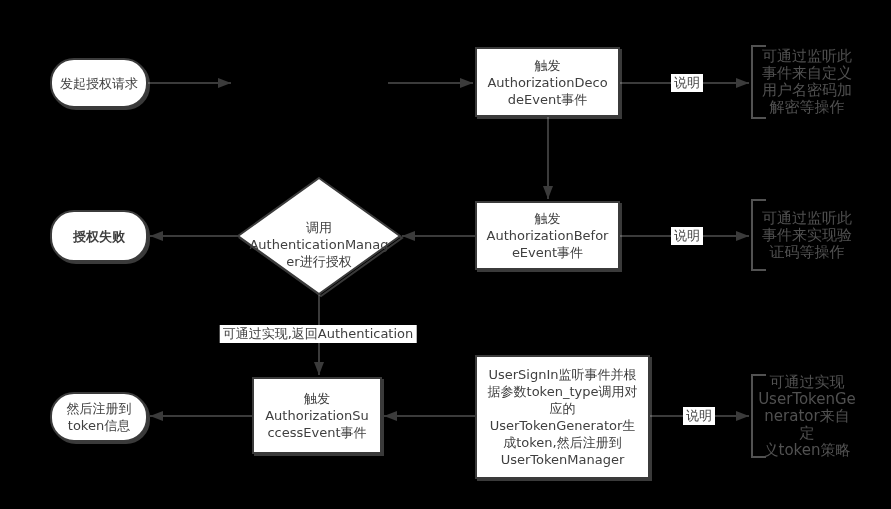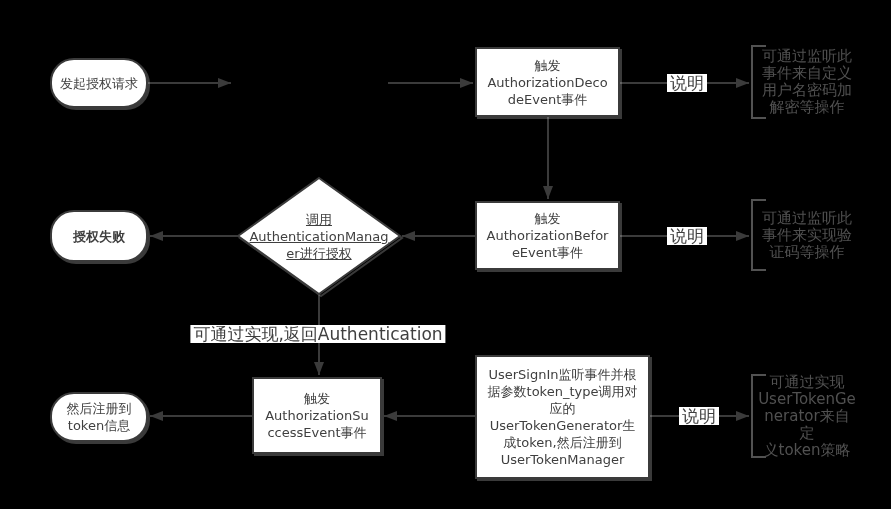--- a/index.html
+++ b/index.html
@@ -14,21 +14,21 @@
     display:flex;align-items:center;justify-content:center;text-align:center;
     font-size:13px;line-height:17px;white-space:pre-line;
     box-shadow:2px 2px 0 rgba(210,210,210,0.28);
   }
   .rounded{border-radius:24px;}
   .ghost{ 
     background:transparent;border:none;box-shadow:none;
   }
   .wire-label{
     position:absolute;z-index:3;transform:translate(-50%,-50%);
-    background:#ffffff;color:#3f3f3f;font-size:17px;line-height:16px;
+    background:#ffffff;color:#3f3f3f;font-size:13px;line-height:16px;
     padding:1px 3px;white-space:nowrap;
   }
   .annotation{
     position:absolute;z-index:2;box-sizing:border-box;
     color:#515151;font-size:15px;line-height:17px;white-space:pre-line;
     display:flex;align-items:center;justify-content:center;text-align:center;
   }
 </style>
 </head>
 <body>
@@ -75,21 +75,21 @@
 
   <div class="wire-label" style="left:687px;top:83px;">说明</div>
 
   <div class="annotation" style="left:757px;top:46px;width:100px;height:72px;">可通过监听此
 事件来自定义
 用户名密码加
 解密等操作</div>
 
   <div class="node rounded" style="left:50px;top:210px;width:98px;height:52px;font-weight:bold;">授权失败</div>
 
-  <div class="node ghost" style="left:238px;top:198px;width:162px;height:76px;text-decoration:underline;">调用
+  <div class="node ghost" style="left:238px;top:206px;width:162px;height:76px;">调用
 AuthenticationManag
 er进行授权</div>
 
   <div class="node" style="left:475px;top:201px;width:145px;height:69px;">触发
 AuthorizationBefor
 eEvent事件</div>
 
   <div class="wire-label" style="left:687px;top:236px;">说明</div>
 
   <div class="annotation" style="left:757px;top:200px;width:100px;height:70px;">可通过监听此

